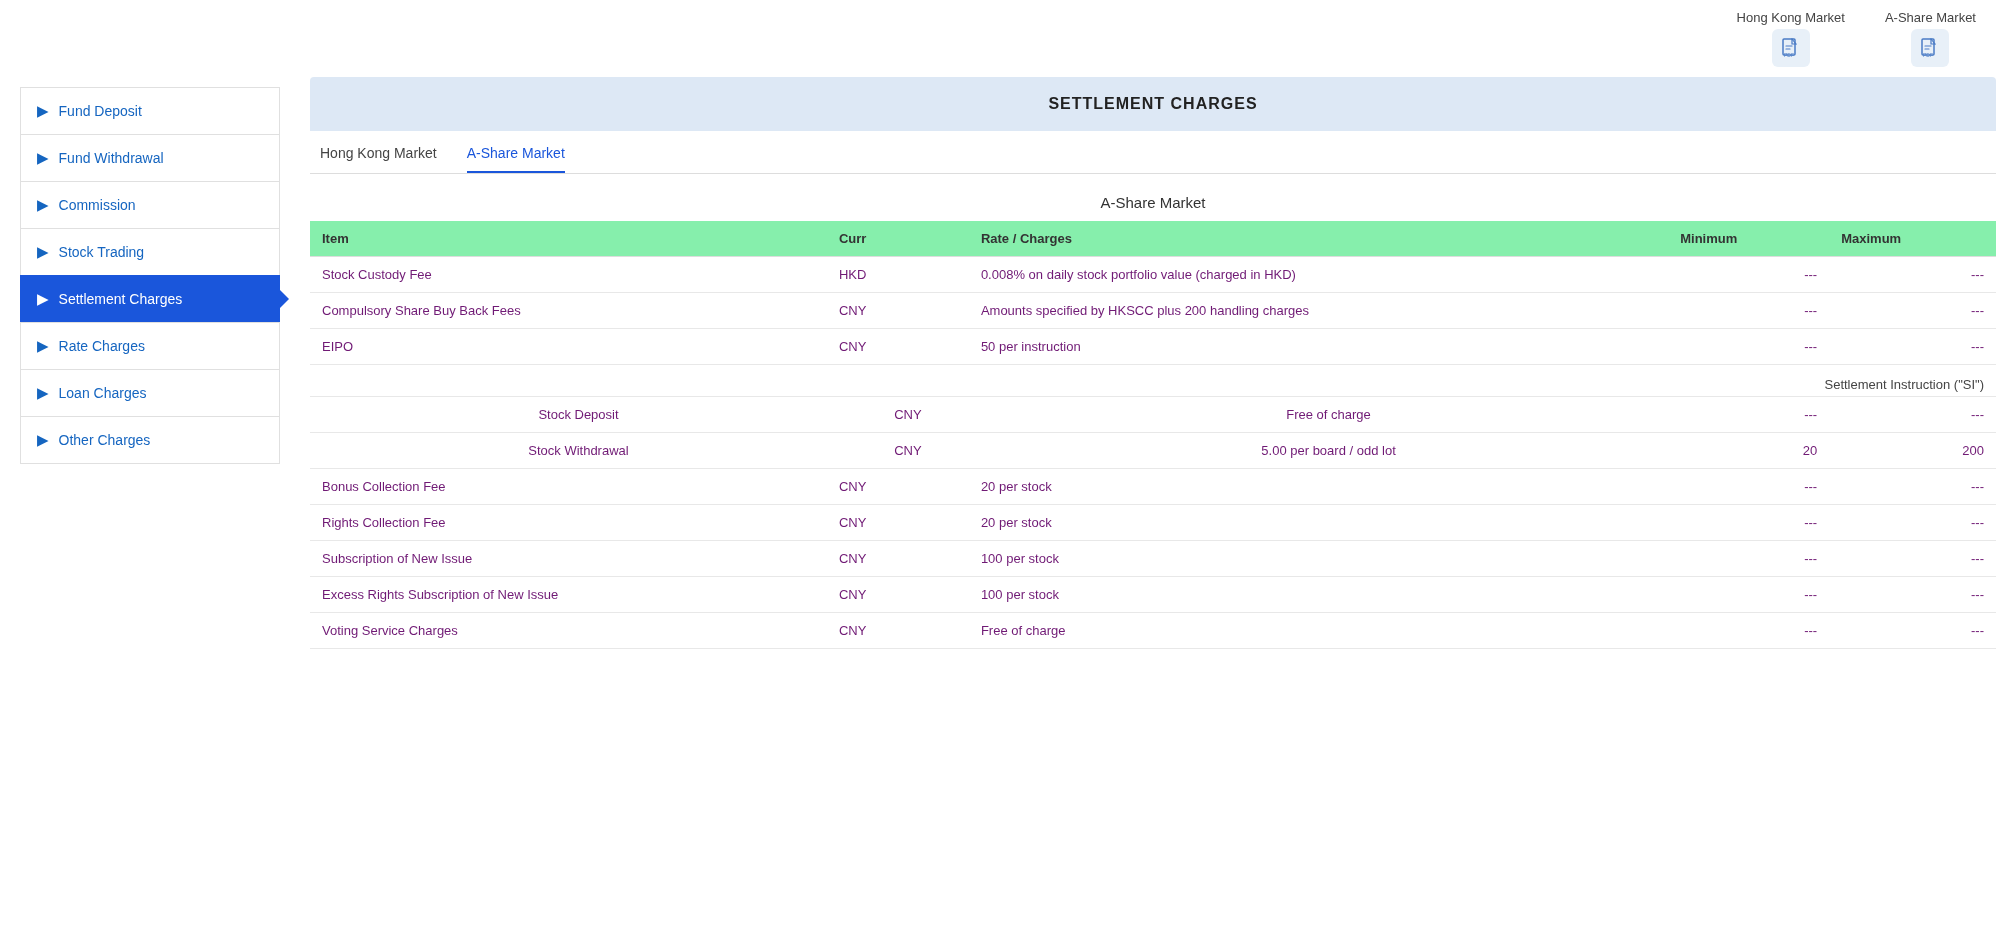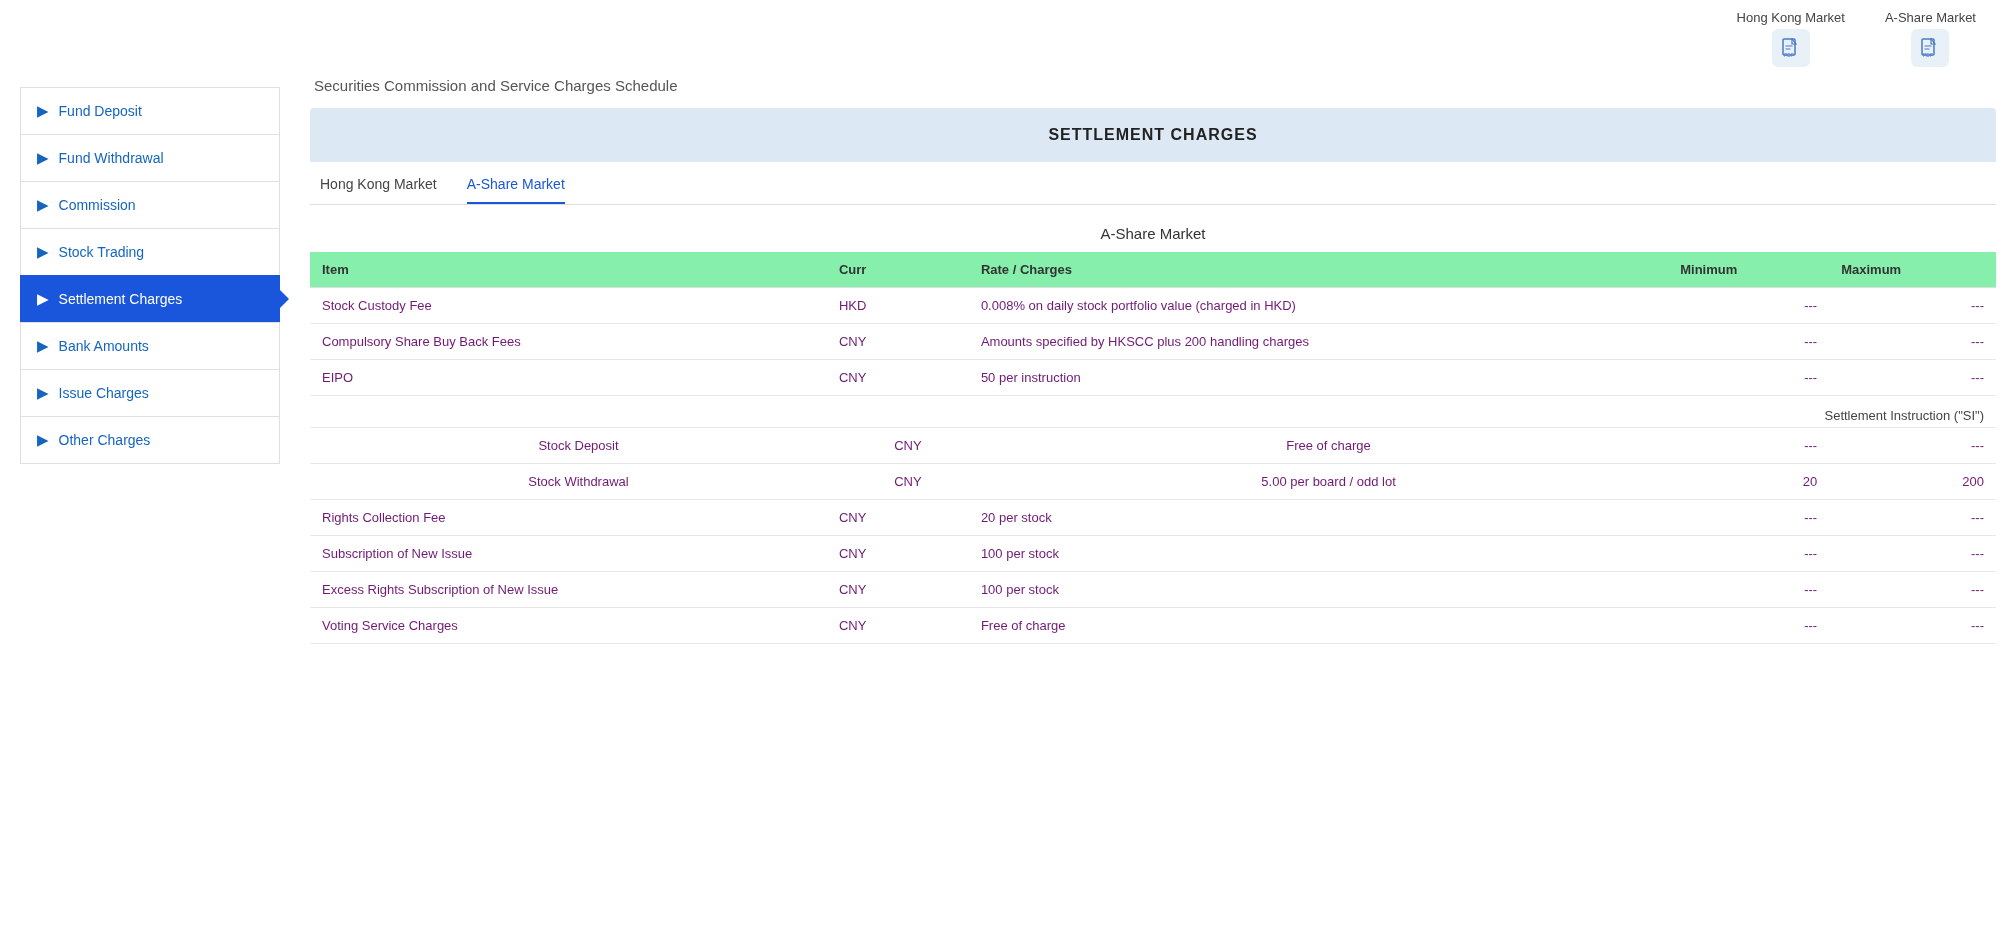--- a/index.html
+++ b/index.html
@@ -216,35 +216,34 @@
         <div class="sidebar-item">
           <span class="sidebar-icon">▶</span>
       <span>Stock Trading</span>
         </div>
         <div class="sidebar-item active">
           <span class="sidebar-icon">▶</span>
       <span>Settlement Charges</span>
         </div>
         <div class="sidebar-item">
           <span class="sidebar-icon">▶</span>
-      <span>Bank Amounts</span>
-        </div>
-        <div class="sidebar-item">
-          <span class="sidebar-icon">▶</span>
-      <span>Issue Charges</span>
+      <span>Rate Charges</span>
+        </div>
+        <div class="sidebar-item">
+          <span class="sidebar-icon">▶</span>
+      <span>Loan Charges</span>
         </div>
         <div class="sidebar-item">
           <span class="sidebar-icon">▶</span>
       <span>Other Charges</span>
         </div>
       </div>
   </div>
 
   <div class="main-content">
-    <div class="page-subtitle">Securities Commission and Service Charges Schedule</div>
     <div class="section-header">SETTLEMENT CHARGES</div>
     <div class="tabs" id="tabs-container">
         <div class="tab">Hong Kong Market</div>
         <div class="tab active">A-Share Market</div>
       </div>
     <div class="market-title">A-Share Market</div>
     <table>
       <thead>
         <tr id="table-header">
             <th>Item</th>
@@ -287,20 +286,27 @@
         <td>---</td>
       </tr>
           <tr class="sub-row">
         <td>Stock Withdrawal</td>
         <td>CNY</td>
         <td>5.00 per board / odd lot</td>
         <td>20</td>
         <td>200</td>
       </tr>
           <tr>
+        <td>Bonus Collection Fee</td>
+        <td>CNY</td>
+        <td>20 per stock</td>
+        <td>---</td>
+        <td>---</td>
+      </tr>
+          <tr>
         <td>Rights Collection Fee</td>
         <td>CNY</td>
         <td>20 per stock</td>
         <td>---</td>
         <td>---</td>
       </tr>
           <tr>
         <td>Subscription of New Issue</td>
         <td>CNY</td>
         <td>100 per stock</td>

